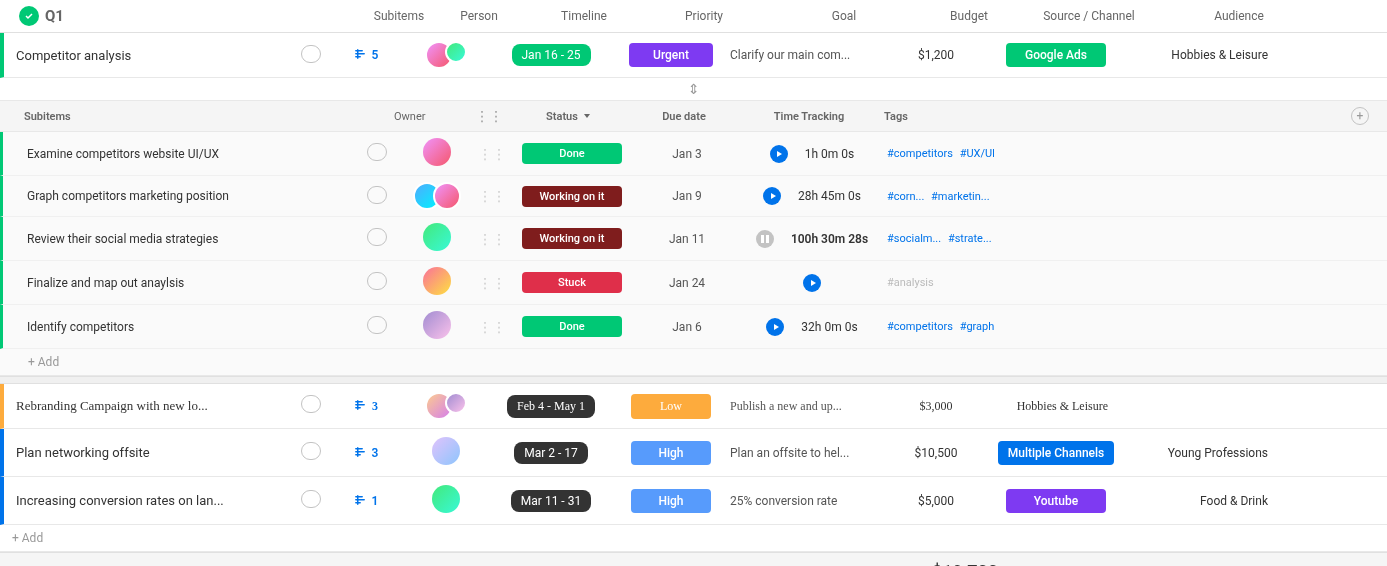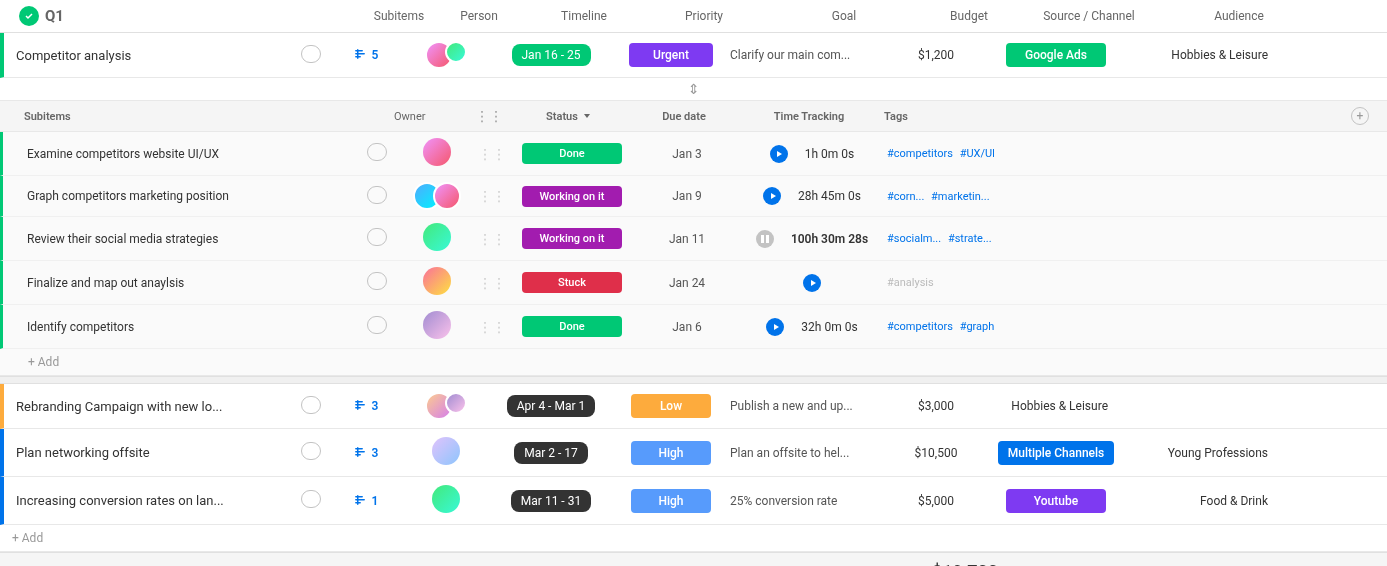--- a/index.html
+++ b/index.html
@@ -94,21 +94,21 @@
       border-left: 3px solid #00c875;
       margin-left: 0;
     }
     .sub-name { flex: 0 0 340px; font-size: 12px; color: #333; }
     .sub-chat { flex: 0 0 30px; }
     .sub-owner { flex: 0 0 80px; text-align: center; }
     .sub-dots { flex: 0 0 30px; text-align: center; }
     .sub-status { flex: 0 0 130px; text-align: center; }
     .status-badge { border-radius: 4px; padding: 4px 10px; font-size: 11px; color: #fff; display: inline-block; min-width: 100px; text-align: center; font-weight: 500; }
     .status-done { background: #00c875; }
-    .status-working { background: #a21caf; }
+    .status-working { background: #7f1d1d; }
     .status-stuck { background: #df2f4a; }
 
     .sub-duedate { flex: 0 0 100px; text-align: center; font-size: 12px; color: #555; }
     .sub-tracking { flex: 0 0 150px; text-align: center; font-size: 12px; color: #333; display: flex; align-items: center; justify-content: center; gap: 17px; }
     .play-btn { width: 18px; height: 18px; border-radius: 50%; background: #0073ea; display: inline-flex; align-items: center; justify-content: center; flex-shrink: 0; }
     .play-btn.paused { background: #c3c3c3; }
     .play-icon { width: 0; height: 0; border-left: 5px solid white; border-top: 3px solid transparent; border-bottom: 3px solid transparent; margin-left: 2px; }
     .pause-icon { display: flex; gap: 2px; }
     .pause-bar { width: 3px; height: 8px; background: white; }
 
@@ -352,40 +352,40 @@
       </div>
     </div>
 
     <div class="add-row">
       <span>+ Add</span>
     </div>
   </div>
 
   <div class="section-sep"></div>
 
-  <div class="task-row" style="border-left-color:#fdab3d;">
+  <div class="task-row" style="border-left-color:#fdab3d;font-family:Liberation Serif, serif;">
     <div class="task-name">Rebranding Campaign with new lo...</div>
     <div class="task-chat"><div class="chat-bubble"></div></div>
     <div class="badge-subitems">
       <svg width="14" height="14" viewBox="0 0 14 14" fill="#0073ea">
           <rect x="1" y="2" width="8" height="1.5" rx="1"></rect>
           <rect x="1" y="5" width="10" height="1.5" rx="1"></rect>
           <rect x="1" y="8" width="6" height="1.5" rx="1"></rect>
           <rect x="3" y="1" width="1.5" height="10" rx="1"></rect>
         </svg>
       <span style="color:#0073ea;font-weight:600;">3</span>
     </div>
     <div class="task-person">
       <div class="avatar-stack">
         <div class="avatar av6"></div>
         <div class="avatar" style="width:22px;height:22px;border-radius:50%;border:2px solid #fff;margin-left:-8px;background:linear-gradient(135deg,#a18cd1,#fbc2eb);"></div>
       </div>
     </div>
     <div class="task-timeline">
-      <span class="timeline-badge">Apr 4 - Mar 1</span>
+      <span class="timeline-badge">Feb 4 - May 1</span>
     </div>
     <div class="task-priority">
       <span class="priority-badge priority-low">Low</span>
     </div>
     <div class="task-goal">Publish a new and up...</div>
     <div class="task-budget">$3,000</div>
     <div class="task-audience">Hobbies &amp; Leisure</div>
   </div>
 
   <div class="task-row" style="border-left-color:#0073ea;">

